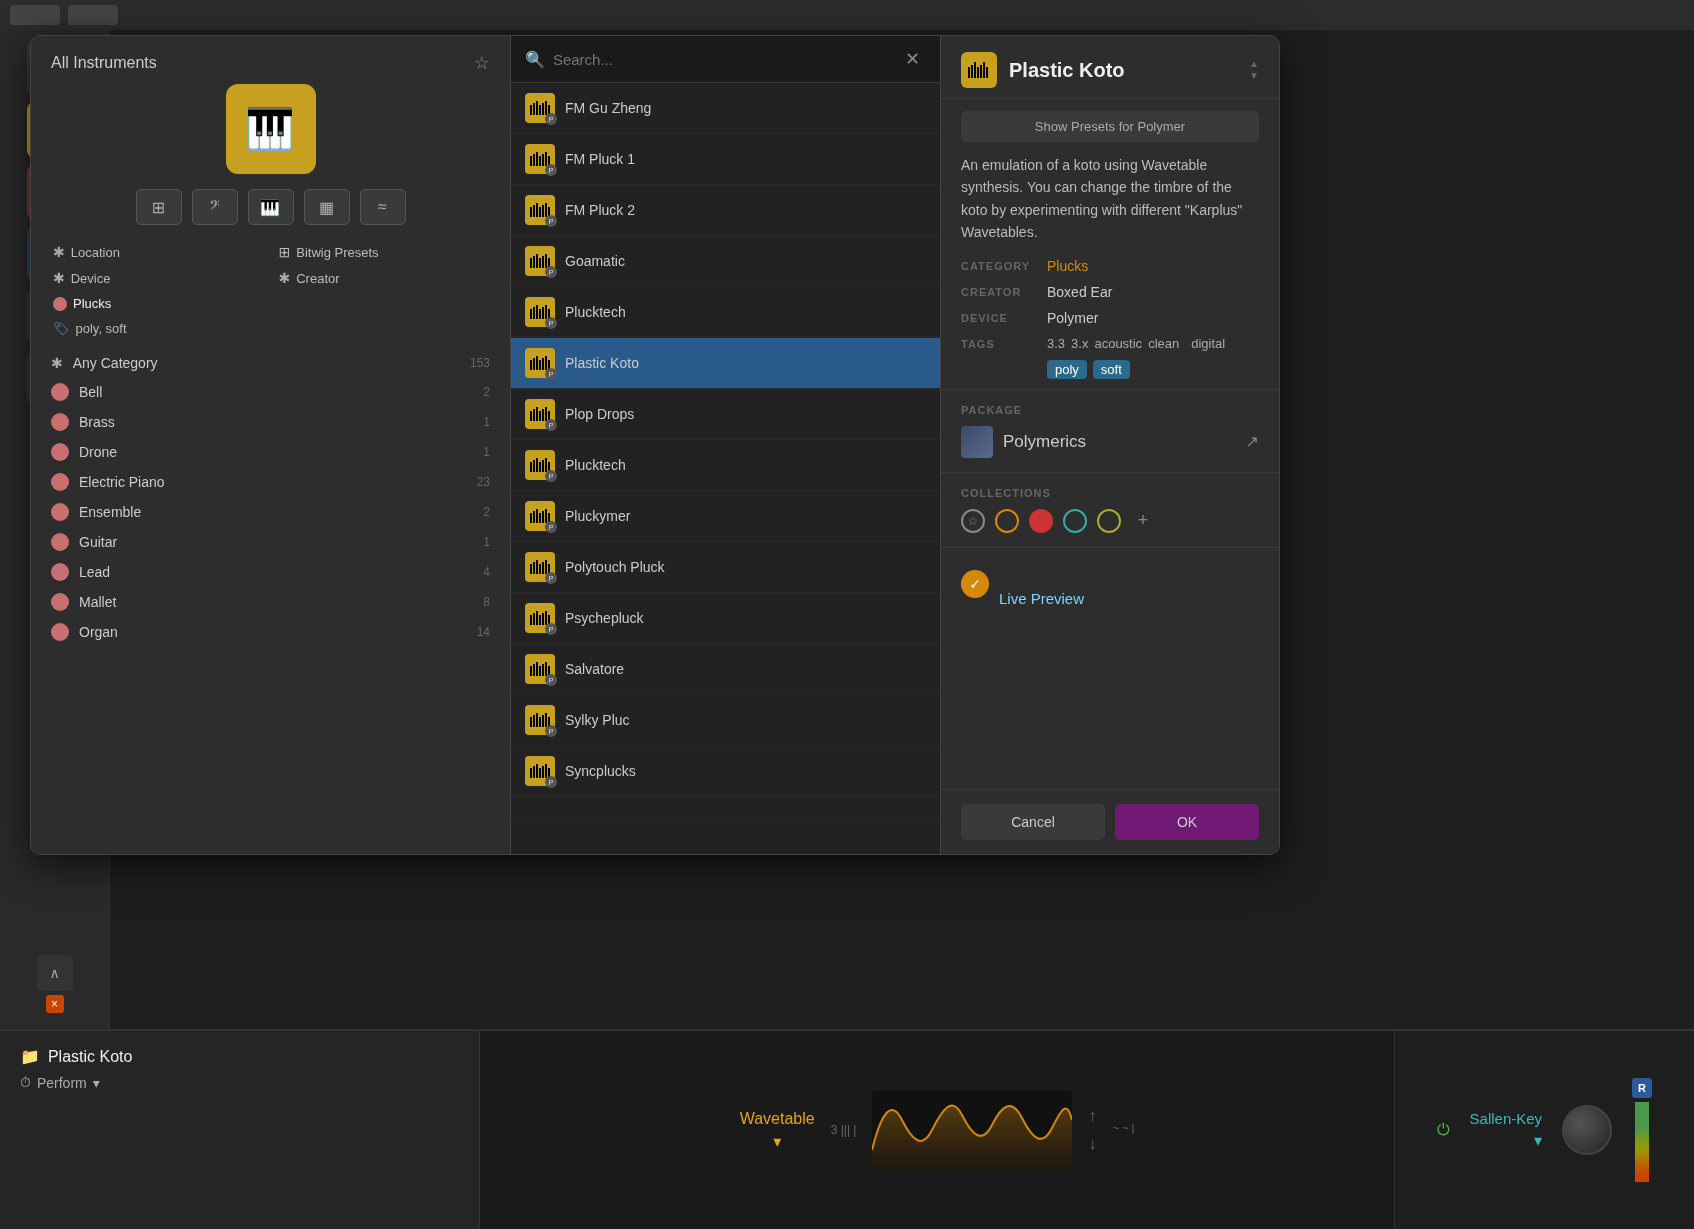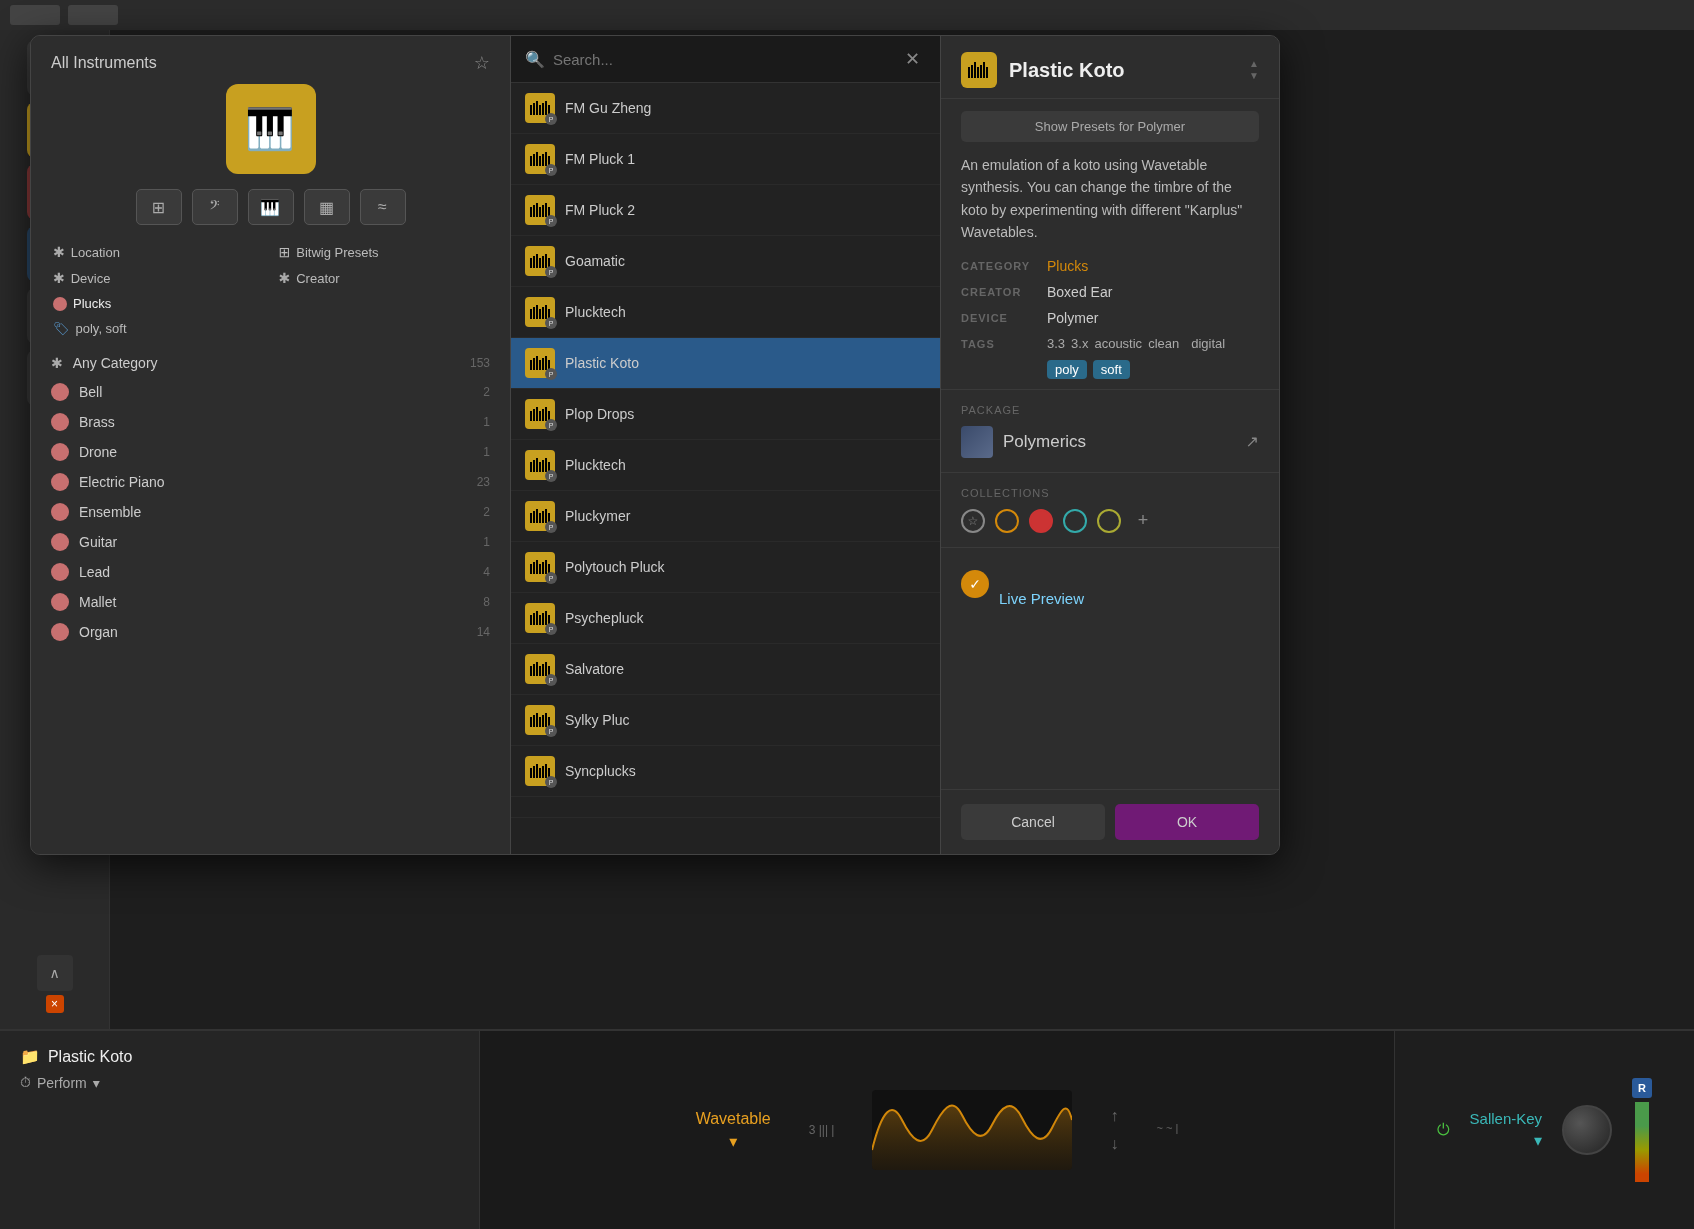--- a/index.html
+++ b/index.html
@@ -403,20 +403,21 @@
       padding: 14px 20px;
       border-top: 1px solid #3a3a3a;
     }
 
     .section-label {
       color: #666;
       font-size: 11px;
       letter-spacing: 1px;
       text-transform: uppercase;
       margin-bottom: 10px;
+      font-weight: bold;
     }
 
     .package-item {
       display: flex;
       align-items: center;
       gap: 10px;
     }
 
     .package-thumb {
       width: 32px; height: 32px;
@@ -564,21 +565,21 @@
       color: #aaa;
       font-size: 14px;
     }
 
     .bottom-center {
       flex: 1;
       background: #1a1a1a;
       display: flex;
       align-items: center;
       justify-content: center;
-      gap: 38px;
+      gap: 16px;
       padding: 3px 20px;
       position: relative;
     }
 
     .wavetable-label {
       color: #e8a020;
       font-size: 16px;
     }
 
     .waveform-display {

